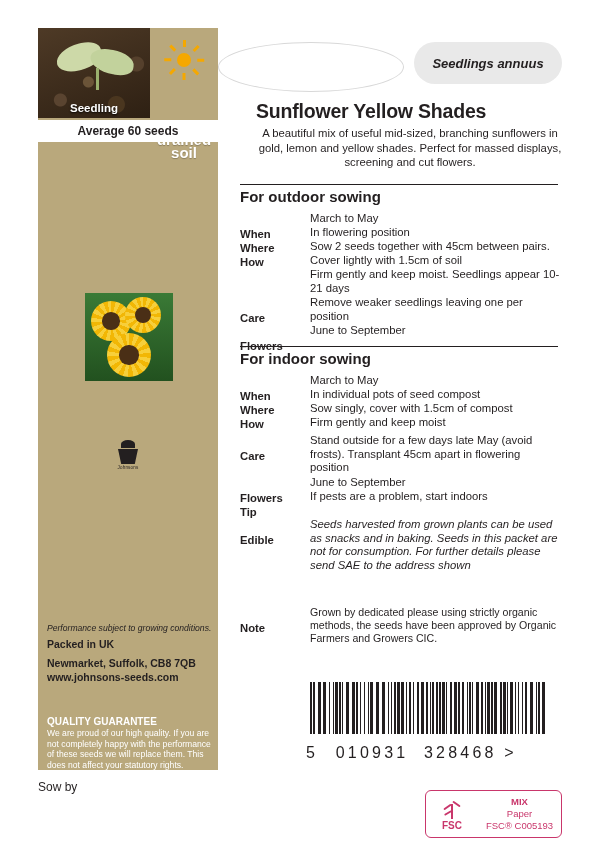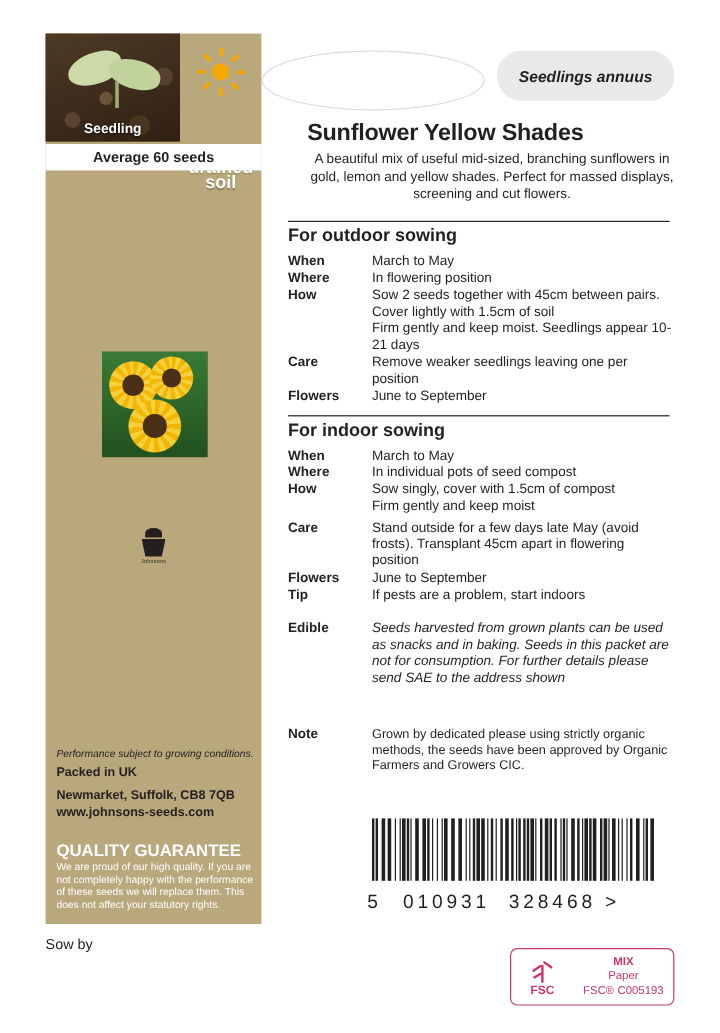--- a/index.html
+++ b/index.html
@@ -153,21 +153,21 @@
     font-size: 10.5px; font-weight: bold; color: #231f20;
   }
   #address {
     position: absolute; left: 9px; top: 628px; width: 170px;
     font-size: 10.5px; font-weight: bold; color: #231f20; line-height: 14px;
   }
   #guarantee {
     position: absolute; left: 9px; top: 672px; width: 166px;
   }
   #guarantee .g-title {
-    font-size: 14px; font-weight: bold; color: #ffffff; margin-bottom: 1px;
+    font-size: 10px; font-weight: bold; color: #ffffff; margin-bottom: 1px; margin-top: 16px;
   }
   #guarantee .g-body {
     font-size: 8.6px; color: #ffffff; line-height: 10.5px;
   }
 
   
   #right-panel {
     position: absolute; left: 218px; top: 28px;
     width: 344px; height: 742px;
     background: #ffffff;
@@ -208,21 +208,21 @@
     width: 318px;
     font-size: 15px; font-weight: bold; color: #231f20;
     border-top: 1.5px solid #231f20;
     padding-top: 3px;
   }
   #outdoor-head { top: 156px; }
   #indoor-head  { top: 318px; }
 
   .row { position: absolute; left: 22px; width: 320px; }
   .row .label {
-    position: absolute; left: 0; top: 0;
+    position: absolute; left: 0; top: 16px;
     width: 66px;
     font-size: 11.3px; font-weight: bold; color: #231f20;
   }
   .row .value {
     position: absolute; left: 70px; top: 0;
     width: 250px;
     font-size: 11.3px; line-height: 13.6px; color: #231f20;
   }
   .row.italic .label { }
   .row.italic .value { font-style: italic; }

